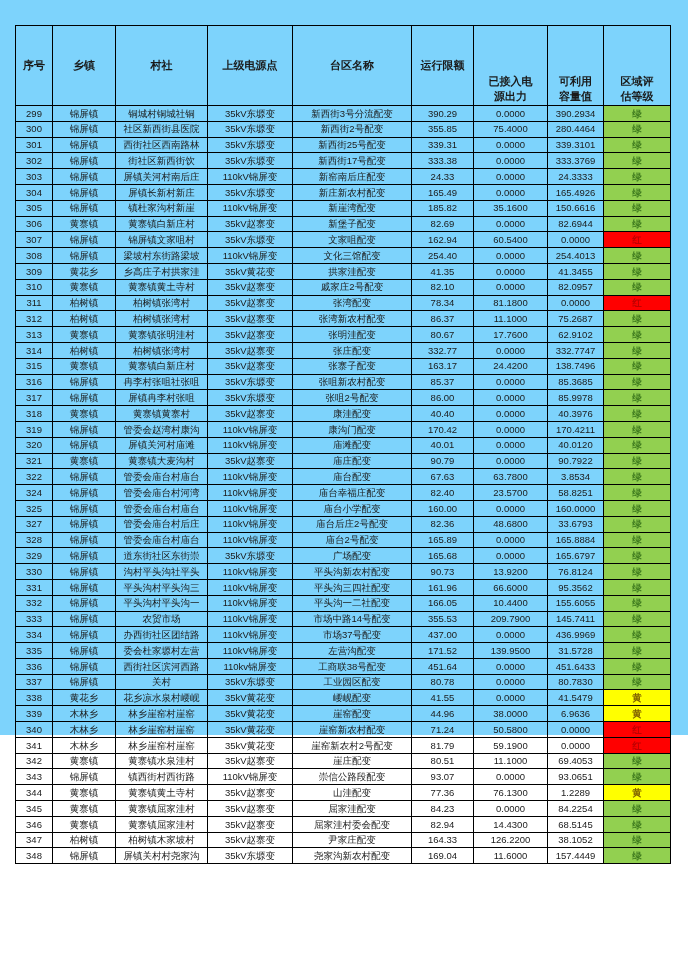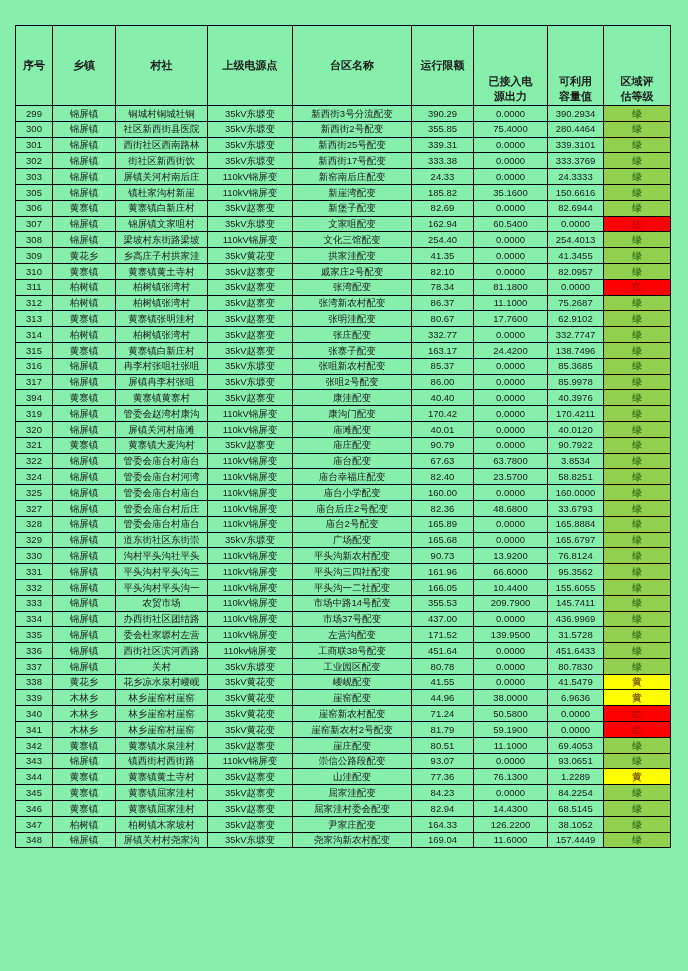--- a/index.html
+++ b/index.html
@@ -1,17 +1,17 @@
 <!DOCTYPE html>
 <html><head>
 <meta charset="utf-8">
 <style>
   html,body{margin:0;padding:0;background:#ffffff;width:688px;height:971px;overflow:hidden;
     font-family:"Liberation Sans","DejaVu Sans",sans-serif;}
-  .page{position:relative;width:688px;height:971px;background:#86efac;}
+  .page{position:relative;width:688px;height:735px;background:#7dd3fc;}
   table.grid{position:absolute;left:15px;top:25px;border-collapse:collapse;table-layout:fixed;
     width:655px;}
   table.grid th, table.grid td{border:1.5px solid #000;padding:0;text-align:center;
     vertical-align:middle;overflow:hidden;white-space:nowrap;color:#1a1a1a;}
   table.grid th{height:79px;font-size:11px;font-weight:600;white-space:normal;line-height:1.35;}
   table.grid td{height:14.8px;font-size:9.5px;line-height:1;}
   td.num{font-size:10px;letter-spacing:0;}
   .hdr-inner{display:inline-block;word-break:break-all;margin-top:47px;}
   .w48{width:48px;} .w36{width:36px;}
   td.grade-cell{font-size:9.5px;font-weight:600;}
@@ -95,20 +95,31 @@
           <td>锦屏镇</td>
           <td>屏镇关河村南后庄</td>
           <td>110kV锦屏变</td>
           <td>新窑南后庄配变</td>
           <td class="num">24.33</td>
           <td class="num">0.0000</td>
           <td class="num">24.3333</td>
           <td class="grade-cell" style="background: rgb(146, 208, 80); color: rgb(62, 122, 30);">绿</td>
         </tr>
         <tr>
+          <td class="num">304</td>
+          <td>锦屏镇</td>
+          <td>屏镇长新村新庄</td>
+          <td>35kV东塬变</td>
+          <td>新庄新农村配变</td>
+          <td class="num">165.49</td>
+          <td class="num">0.0000</td>
+          <td class="num">165.4926</td>
+          <td class="grade-cell" style="background: rgb(146, 208, 80); color: rgb(62, 122, 30);">绿</td>
+        </tr>
+        <tr>
           <td class="num">305</td>
           <td>锦屏镇</td>
           <td>镇杜家沟村新崖</td>
           <td>110kV锦屏变</td>
           <td>新崖湾配变</td>
           <td class="num">185.82</td>
           <td class="num">35.1600</td>
           <td class="num">150.6616</td>
           <td class="grade-cell" style="background: rgb(146, 208, 80); color: rgb(62, 122, 30);">绿</td>
         </tr>
@@ -238,21 +249,21 @@
           <td>锦屏镇</td>
           <td>屏镇冉李村张咀</td>
           <td>35kV东塬变</td>
           <td>张咀2号配变</td>
           <td class="num">86.00</td>
           <td class="num">0.0000</td>
           <td class="num">85.9978</td>
           <td class="grade-cell" style="background: rgb(146, 208, 80); color: rgb(62, 122, 30);">绿</td>
         </tr>
         <tr>
-          <td class="num">394</td>
+          <td class="num">318</td>
           <td>黄寨镇</td>
           <td>黄寨镇黄寨村</td>
           <td>35kV赵寨变</td>
           <td>康洼配变</td>
           <td class="num">40.40</td>
           <td class="num">0.0000</td>
           <td class="num">40.3976</td>
           <td class="grade-cell" style="background: rgb(146, 208, 80); color: rgb(62, 122, 30);">绿</td>
         </tr>
         <tr>

